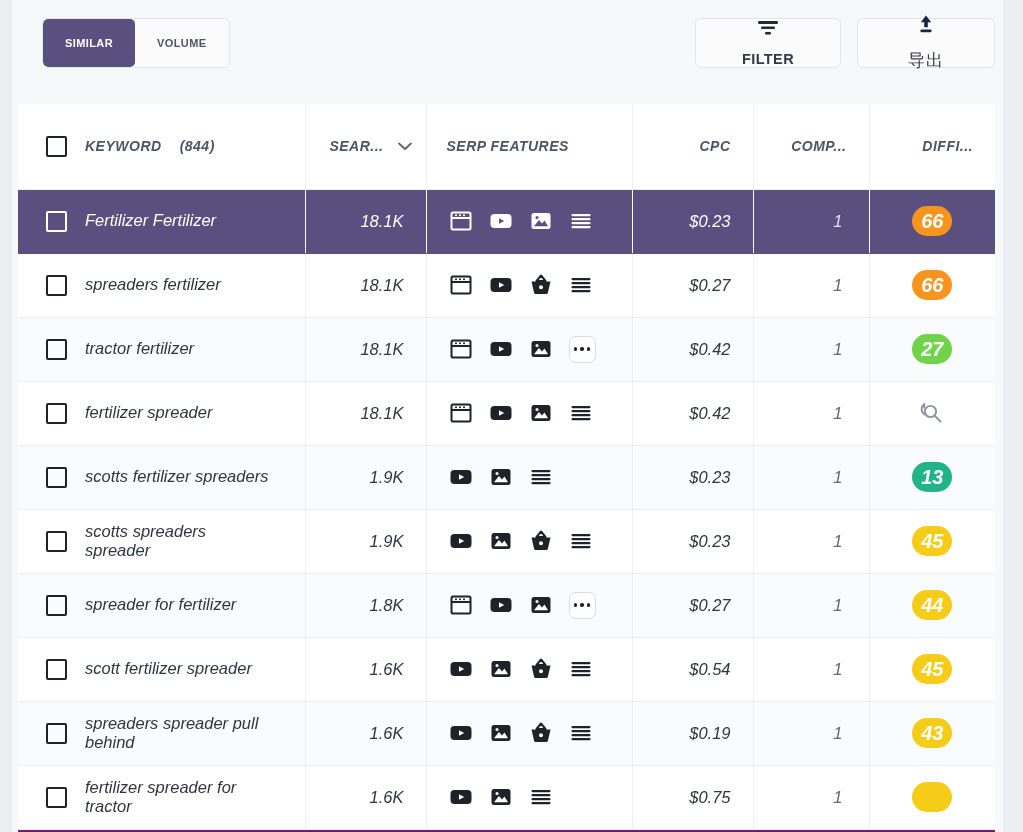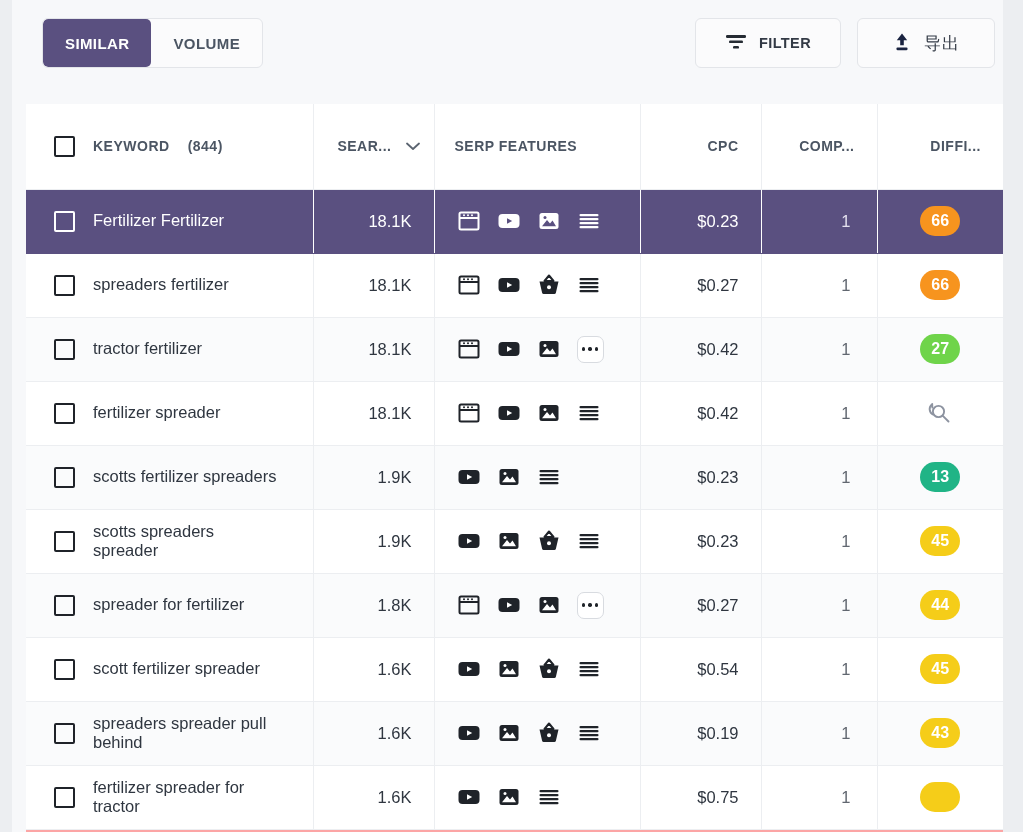--- a/index.html
+++ b/index.html
@@ -35,21 +35,21 @@
     height: 50px;
     display: flex;
     background: #fbfbfc;
     border: 1px solid #e3e5e9;
     border-radius: 6px;
     overflow: hidden;
   }
   .tab {
     display: flex; align-items: center; justify-content: center;
     padding: 0 22px;
-    font-size: 15px;
+    font-size: 11px;
     font-weight: bold;
     letter-spacing: .4px;
     color: #4b5563;
     cursor: pointer;
     position: relative;
   }
   .tab.active {
     background: #5a5080;
     color: #ffffff;
     border-radius: 5px;
@@ -69,32 +69,34 @@
     gap: 12px;
     padding: 0 22px;
     background: #fbfbfc;
     border: 1px solid #e3e5e9;
     border-radius: 6px;
     font-size: 14.5px;
     font-weight: bold;
     letter-spacing: .4px;
     color: #333a45;
     cursor: pointer;
+    flex-direction: column;
   }
   #filter-btn { left: 683px; width: 146px; }
   #export-btn { left: 845px; width: 138px; }
   .export-label { font-weight: normal; font-size: 17px; letter-spacing: 1px; }
 
   
   .table-wrap {
     position: absolute;
-    left: 26px; top: 104px;
+    left: 18px; top: 104px;
     width: 977px; height: 728px;
-    background: #fca5a5;
+    background: #701a75;
     overflow: hidden;
+    font-style: italic;
   }
   table.kw {
     width: 977px;
     border-collapse: collapse;
     table-layout: fixed;
   }
   table.kw th, table.kw td {
     border-right: 1px solid #eceef1;
     border-bottom: 1px solid #eceef1;
     padding: 0;
@@ -178,21 +180,21 @@
 
   .cell-diff {
     display: flex; align-items: center; justify-content: center;
     height: 63px;
   }
   .badge {
     min-width: 40px; height: 30px;
     border-radius: 15px;
     display: flex; align-items: center; justify-content: center;
     color: #ffffff;
-    font-size: 16px;
+    font-size: 20px;
     font-weight: bold;
     padding: 0 8px;
   }
 
   
   .sicon { flex: 0 0 auto; display: block; }
   .ico-more {
     width: 27px; height: 27px;
     border: 1.6px solid #d8dbe0;
     border-radius: 7px;

